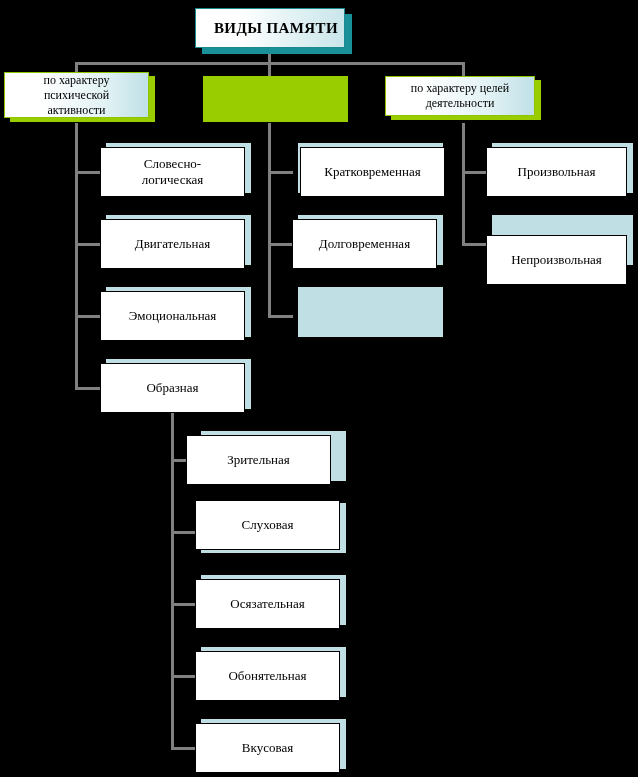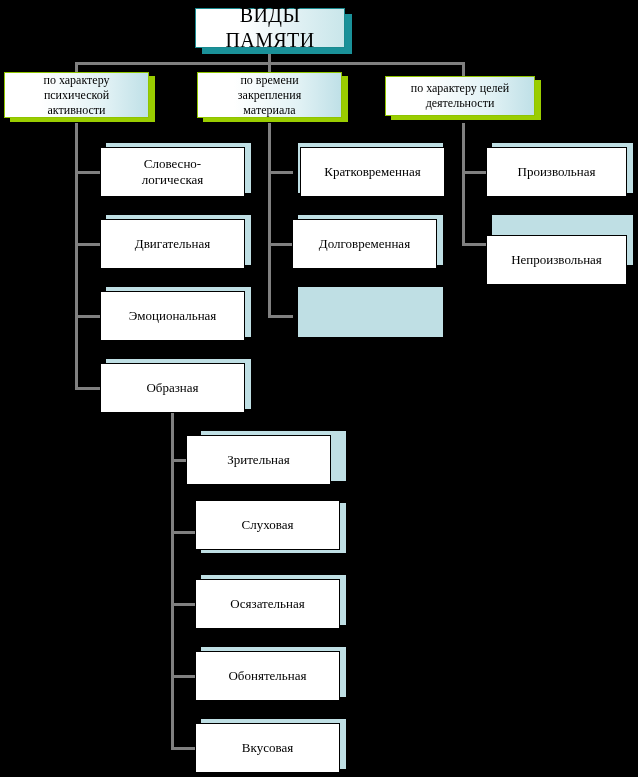--- a/index.html
+++ b/index.html
@@ -38,23 +38,24 @@
   .shadow {
     position: absolute;
     z-index: 1;
   }
 
   
   .node.title {
     z-index: 3;
     border: 1px solid #1a8a8f;
     background: linear-gradient(to right, #ffffff 0%, #ffffff 30%, #dff0f3 70%, #c9e6ea 100%);
-    font-weight: normal;
-    font-size: 20px;
+    font-weight: bold;
+    font-size: 15px;
     letter-spacing: 0.4px;
+    justify-content: flex-end;
   }
   .shadow.title-shadow {
     background: #1a9199;
   }
 
   
   .node.category {
     z-index: 3;
     border: 1px solid #8fc400;
     background: linear-gradient(to right, #ffffff 0%, #ffffff 25%, #e2f2f5 70%, #bfe0e7 100%);
@@ -123,25 +124,20 @@
   </div>
 
   <div class="shadow category-shadow" style="left:10px; top:76px; width:145px; height:46px;"></div>
   <div class="node category" style="left:4px; top:72px; width:145px; height:46px;">
     <span class="label">по характеру
 психической
 активности</span>
   </div>
 
   <div class="shadow category-shadow" style="left:203px; top:76px; width:145px; height:46px;"></div>
-  <div class="node category" style="left:197px; top:72px; width:145px; height:46px;">
-    <span class="label">по времени
-закрепления
-материала</span>
-  </div>
 
   <div class="shadow category-shadow" style="left:391px; top:80px; width:150px; height:40px;"></div>
   <div class="node category" style="left:385px; top:76px; width:150px; height:40px;">
     <span class="label">по характеру целей
 деятельности</span>
   </div>
 
   <div class="shadow item-shadow" style="left:106px; top:143px; width:145px; height:50px;"></div>
   <div class="node item" style="left:100px; top:147px; width:145px; height:50px;">
     <span class="label">Словесно-

